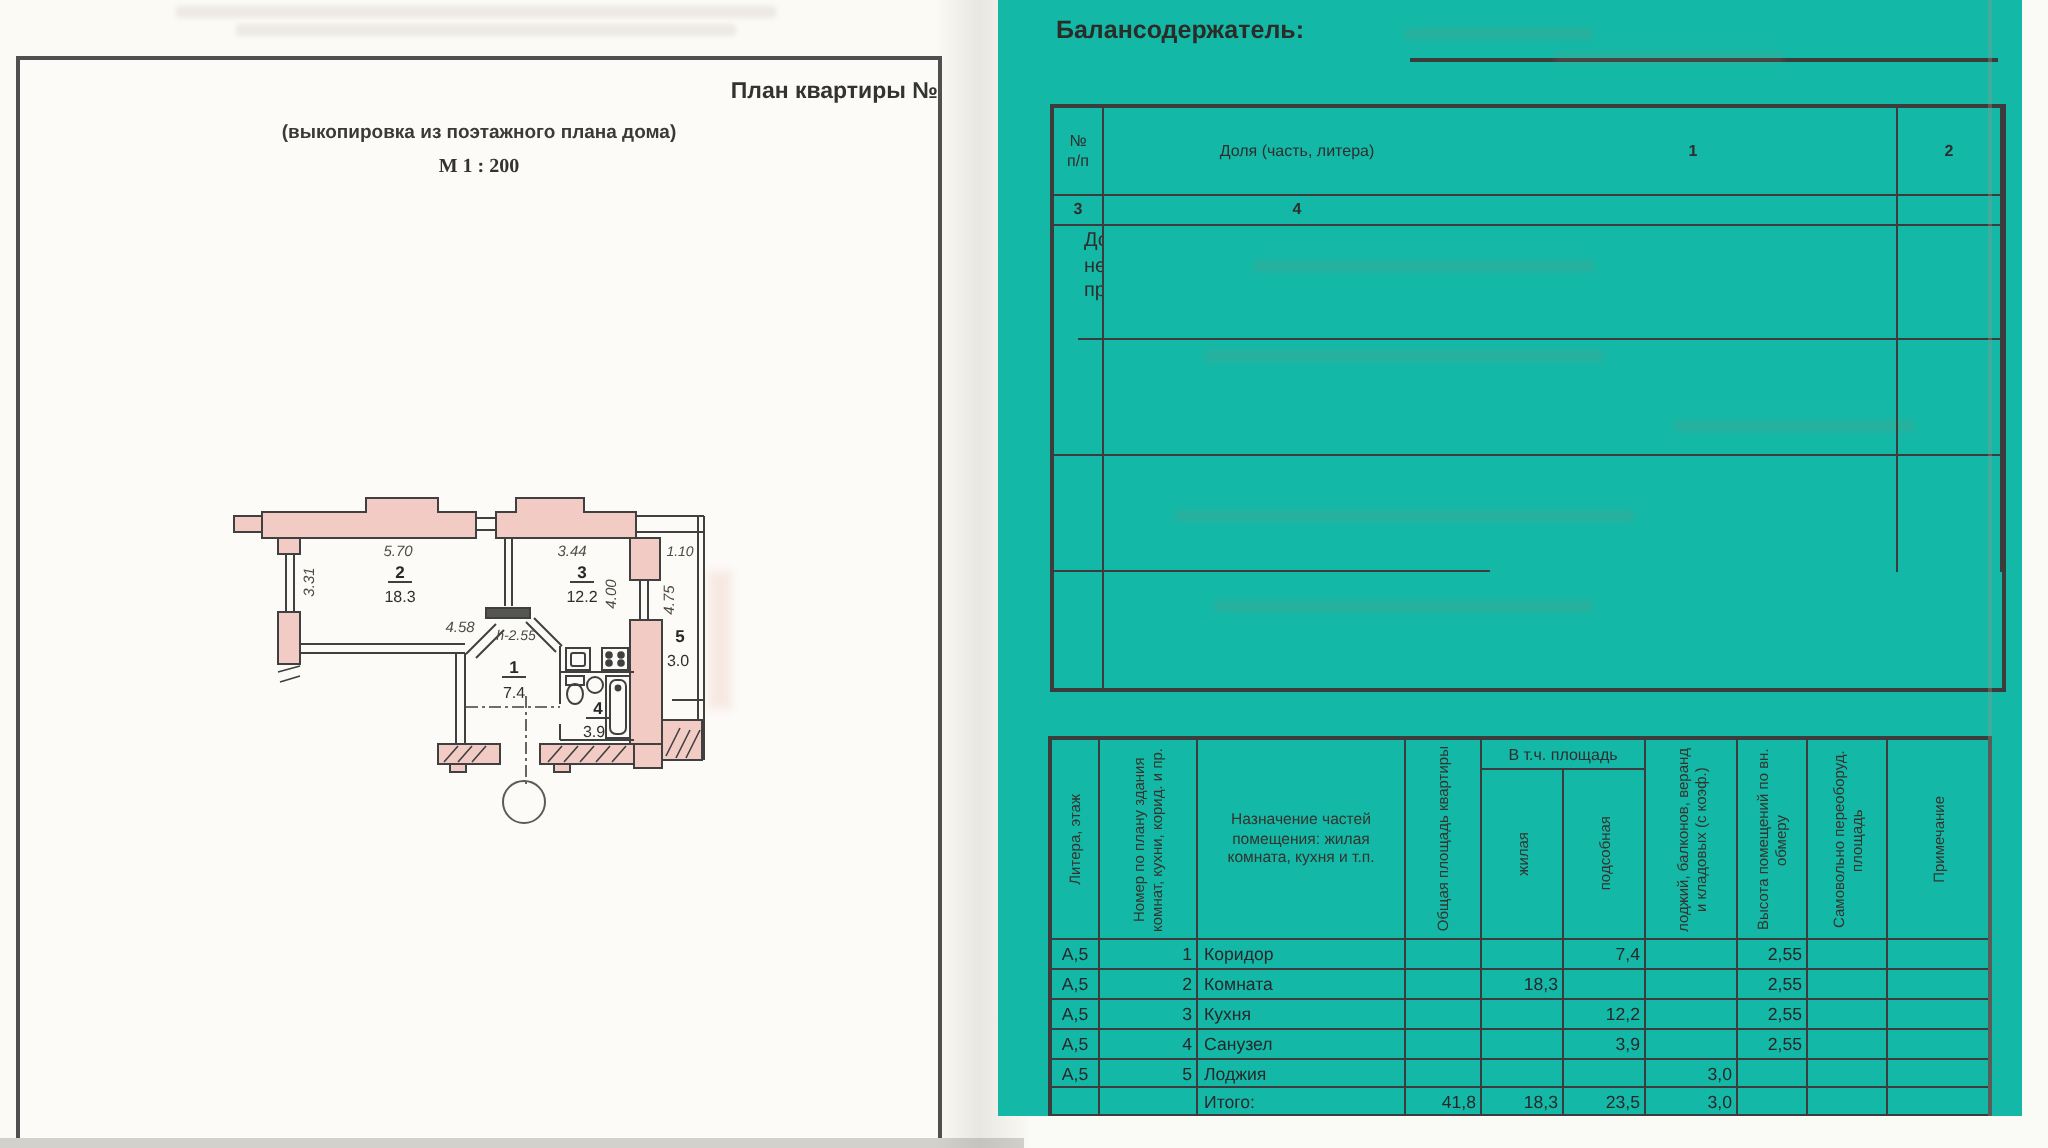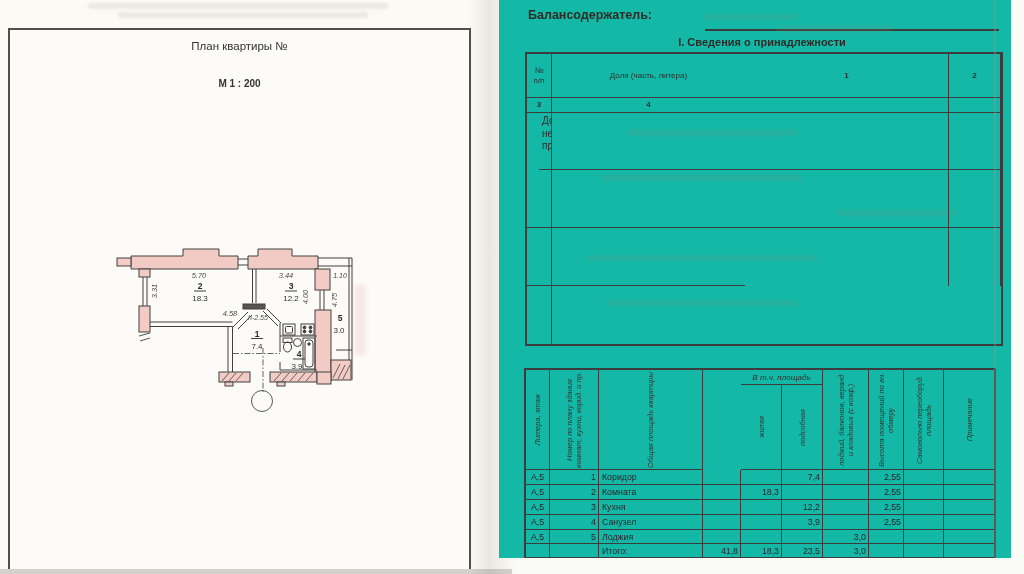--- a/index.html
+++ b/index.html
@@ -5,26 +5,26 @@
   html,body{margin:0;padding:0;}
   body{width:1024px;height:574px;overflow:hidden;background:#ffffff;
        font-family:"Liberation Sans",sans-serif;color:#2e2e2e;}
   .scan{position:relative;width:1024px;height:574px;background:#fafaf7;}
 
   
   .page-left{position:absolute;left:0;top:0;width:512px;height:574px;background:#fbfaf5;}
   .edge-bottom{position:absolute;left:0;top:569px;width:512px;height:5px;background:#d2d1cc;}
   .frame{position:absolute;left:8px;top:28px;width:459px;height:540px;
          border:2px solid #4f4f4f;background:#fcfbf7;}
-  .lp-title{position:absolute;left:0;top:10px;width:100%;text-align:center;
-            font-size:11.5px;font-weight:normal;color:#33342f;}
+  .lp-title{position:absolute;left:0;top:10px;width:100%;text-align:right;
+            font-size:11.5px;font-weight:bold;color:#33342f;}
   .lp-sub{position:absolute;left:0;top:31px;width:100%;text-align:center;
           font-size:9.5px;font-weight:bold;color:#3a3b36;}
   .lp-scale{position:absolute;left:0;top:48px;width:100%;text-align:center;
-            font-size:10px;font-weight:bold;color:#33342f;}
+            font-size:10px;font-weight:bold;color:#33342f;font-family:Liberation Serif, serif;}
   svg.plan{position:absolute;left:0;top:0;width:512px;height:574px;}
   svg.plan text{font-family:"Liberation Sans",sans-serif;fill:#35362f;}
   svg.plan .dim{font-style:italic;font-size:7.5px;fill:#4b4c44;}
   svg.plan .dims{font-style:italic;font-size:7px;fill:#4b4c44;}
   svg.plan .rn{font-weight:bold;font-size:8.5px;fill:#27282a;}
   svg.plan .ra{font-size:8px;fill:#2e2f31;}
 
   
   .gap-shadow{position:absolute;left:468px;top:0;width:48px;height:574px;
               background:linear-gradient(90deg,rgba(120,115,105,0) 0%,rgba(120,115,105,.14) 45%,rgba(120,115,105,0) 100%);}
@@ -52,21 +52,21 @@
   .t1wrap .note{padding:2px 0 0 3px;font-size:10px;margin-left:12px;}
 
   .t2wrap{position:absolute;left:25px;top:368px;width:468px;height:210px;
           border:2px solid #3c3c3c;overflow:hidden;}
   .t2grid{display:grid;grid-template-columns:24px 49px 104px 38px 41px 41px 46px 35px 40px 1fr;}
   .t2head{grid-template-rows:15px 85px;height:100px;}
   .t2body{grid-template-rows:repeat(4,15px) 14px 14px 13px 13px;}
   .t2wrap .c{border-right:1.4px solid #3c3c3c;border-bottom:1.4px solid #3c3c3c;
              overflow:hidden;font-size:8.5px;display:flex;align-items:center;}
   .t2wrap .c.last{border-right:none;}
-  .t2head .c{justify-content:center;font-style:italic;}
+  .t2head .c{justify-content:center;}
   .t2head .span2{grid-row:1/3;}
   .vt{writing-mode:vertical-rl;transform:rotate(180deg);font-size:7.5px;line-height:1.2;
       text-align:center;max-height:96px;color:#33342f;}
   .ht{font-size:7.8px;text-align:center;line-height:1.25;padding:0 3px;color:#33342f;}
   .t2body .c{font-size:8.8px;color:#26272b;}
   .t2body .ctr{justify-content:center;}
   .t2body .lft{justify-content:flex-start;padding-left:3px;}
   .t2body .rgt{justify-content:flex-end;padding-right:2px;}
 
   
@@ -77,20 +77,21 @@
 <body>
 
 <div class="scan">
 
   <div class="page-left">
     <div class="gh" style="left:88px;top:3px;width:300px;height:6px;"></div>
     <div class="gh" style="left:118px;top:12px;width:250px;height:6px;"></div>
 
     <div class="frame">
       <div class="lp-title">План квартиры №</div>
+      <div class="lp-sub">(выкопировка из поэтажного плана дома)</div>
       <div class="lp-scale">М 1 : 200</div>
     </div>
 
     <div class="pinkblob" style="left:354px;top:285px;width:12px;height:70px;"></div>
 
     <svg class="plan" viewBox="0 0 512 574">
       <g stroke="#404040" stroke-width="1" fill="none">
 
         <polygon points="131,269 131,256 183,256 183,249 219,249 219,256 238,256 238,269" fill="#f2cbc4"></polygon>
 
@@ -197,21 +198,20 @@
     </svg>
 
     <div class="edge-bottom"></div>
   </div>
 
   <div class="gap-shadow"></div>
 
   <div class="page-right">
     <div class="bal">Балансодержатель:</div>
     <div class="bal-line"></div>
-    <div class="s1-title">I. Сведения о принадлежности</div>
 
     <div class="gh" style="left:203px;top:14px;width:95px;height:6px;"></div>
     <div class="gh" style="left:278px;top:26px;width:115px;height:6px;"></div>
     <div class="gh" style="left:128px;top:130px;width:170px;height:6px;"></div>
     <div class="gh" style="left:103px;top:175px;width:200px;height:6px;"></div>
     <div class="gh" style="left:88px;top:255px;width:230px;height:6px;"></div>
     <div class="gh" style="left:108px;top:300px;width:190px;height:6px;"></div>
     <div class="gh" style="left:338px;top:210px;width:120px;height:6px;"></div>
 
     <div class="t1wrap">
@@ -247,20 +247,23 @@
 
     <div class="t2wrap">
       <div class="t2grid t2head">
         <div class="c span2">
             <span class="vt">Литера, этаж</span>
           </div>
         <div class="c span2">
             <span class="vt">Номер по плану здания комнат, кухни, корид. и пр.</span>
           </div>
         <div class="c span2">
+            <span class="ht">Назначение частей помещения: жилая комната, кухня и т.п.</span>
+          </div>
+        <div class="c span2">
             <span class="vt">Общая площадь квартиры</span>
           </div>
         <div class="c" style="grid-row:1;grid-column:5/7;justify-content:center;font-size:8px;">
             <span>В т.ч. площадь</span>
           </div>
         <div class="c" style="grid-row:2;grid-column:5;">
             <span class="vt">жилая</span>
           </div>
         <div class="c" style="grid-row:2;grid-column:6;">
             <span class="vt">подсобная</span>

